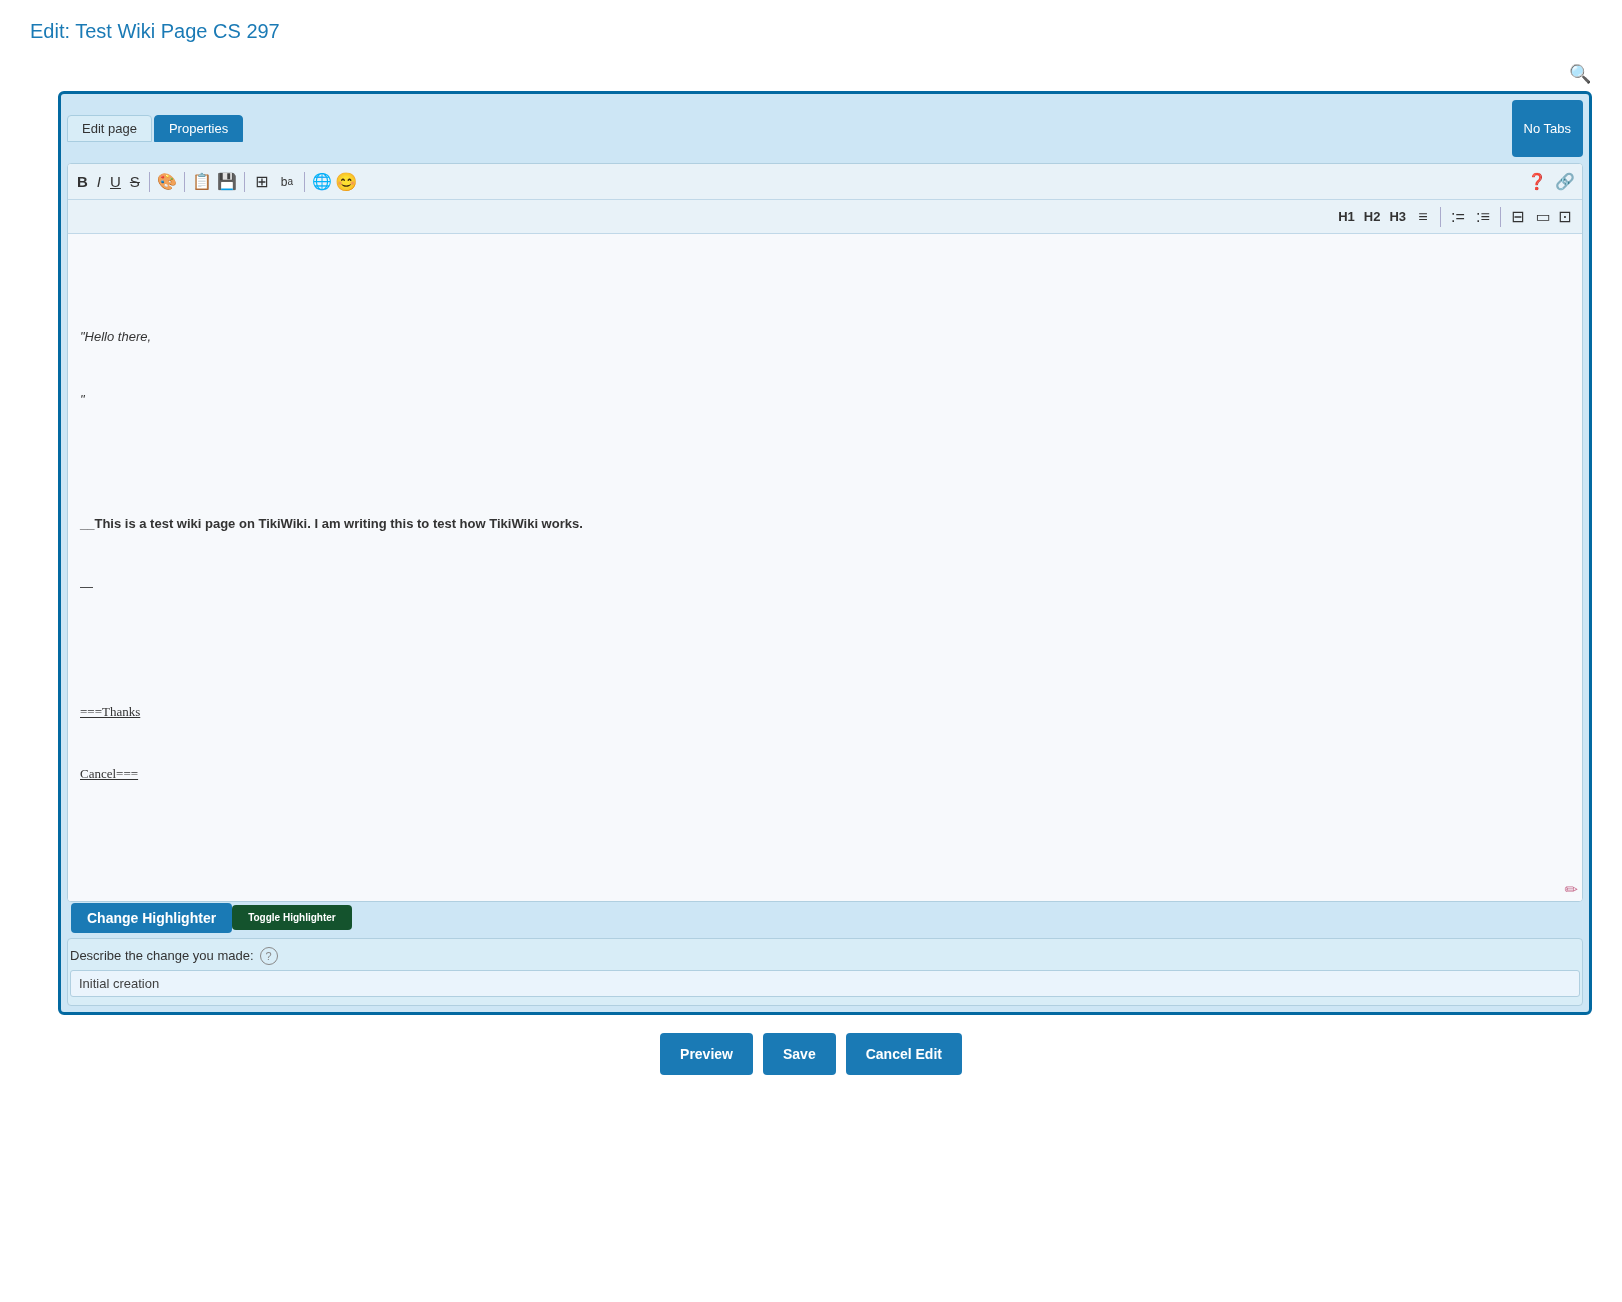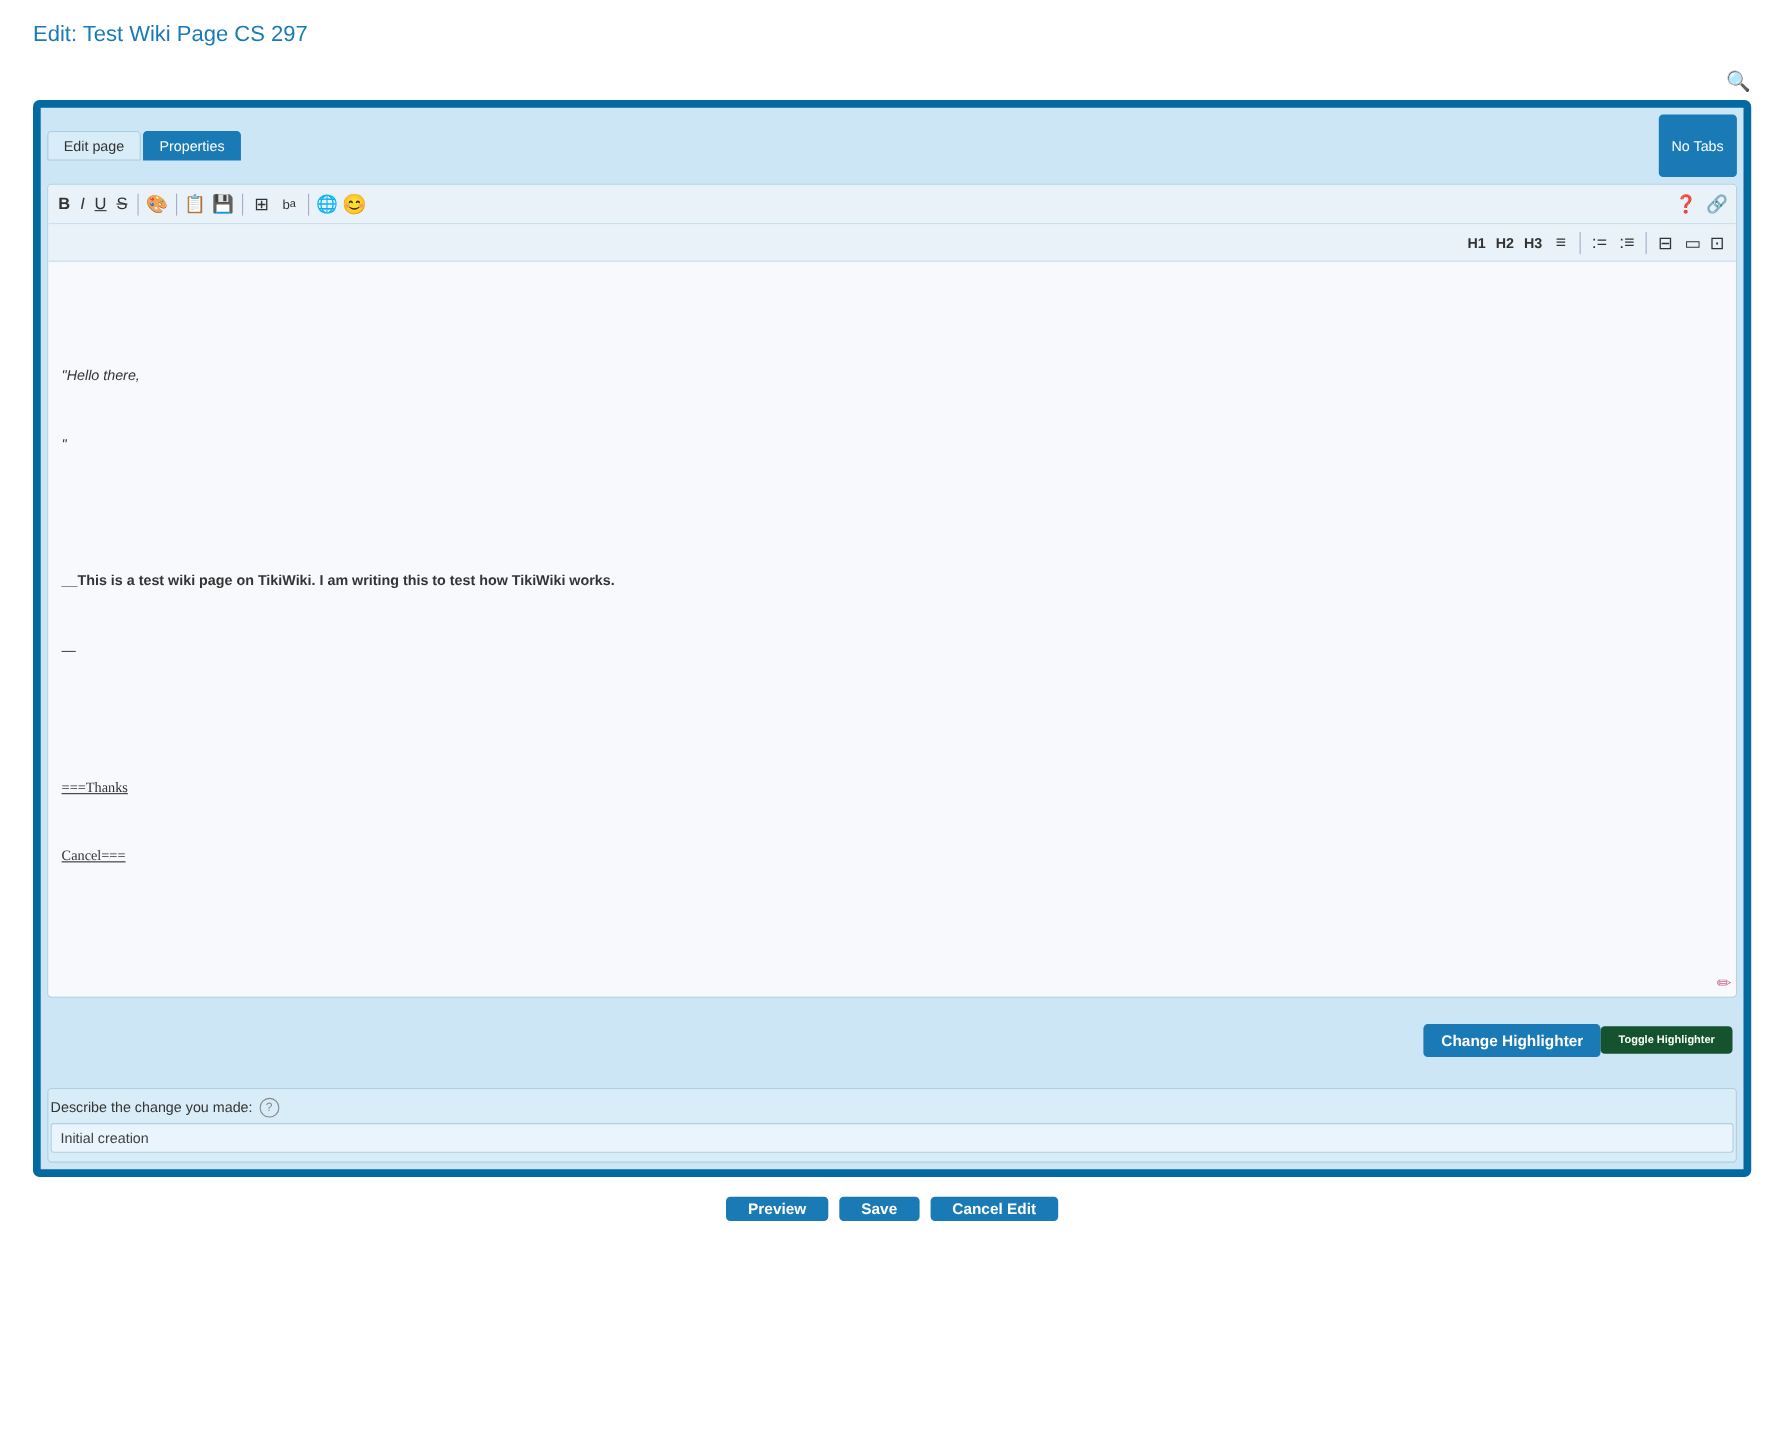--- a/index.html
+++ b/index.html
@@ -16,24 +16,25 @@
       font-weight: normal;
       margin-bottom: 20px;
     }
     .search-icon-top {
       text-align: right;
       margin-bottom: 6px;
       color: #999;
       font-size: 18px;
     }
     .editor-outer {
-      border: 7px solid #0369a1;
+      border: 3px solid #0369a1;
       border-radius: 6px;
       background: #cde6f5;
       padding: 6px;
+      margin-left: 28px;
     }
     .tab-bar {
       display: flex;
       align-items: center;
       justify-content: space-between;
       margin-bottom: 6px;
     }
     .tab-left {
       display: flex;
       gap: 2px;
@@ -148,22 +149,22 @@
       text-align: right;
       padding: 2px 4px;
       color: #c87090;
       font-size: 16px;
       background: #f7f9fc;
       cursor: se-resize;
     }
     .bottom-bar {
       display: flex;
       align-items: center;
-      justify-content: flex-end;
-      padding: 24px 4px;
+      justify-content: flex-start;
+      padding: 1px 4px;
     }
     .change-highlighter-btn {
       background: #1a7ab5;
       color: #fff;
       border: none;
       border-radius: 4px;
       padding: 7px 16px;
       cursor: pointer;
       font-size: 14px;
       font-weight: bold;
@@ -218,21 +219,21 @@
       display: flex;
       justify-content: center;
       gap: 10px;
       margin-top: 18px;
     }
     .action-btn {
       background: #1a7ab5;
       color: #fff;
       border: none;
       border-radius: 4px;
-      padding: 3px 20px;
+      padding: 13px 20px;
       cursor: pointer;
       font-size: 14px;
       font-weight: bold;
     }
     .emoji-icon { font-size: 18px; line-height: 1; }
   </style>
 </head>
 <body>
 
 <h1 id="page-title">Edit: Test Wiki Page CS 297</h1>

